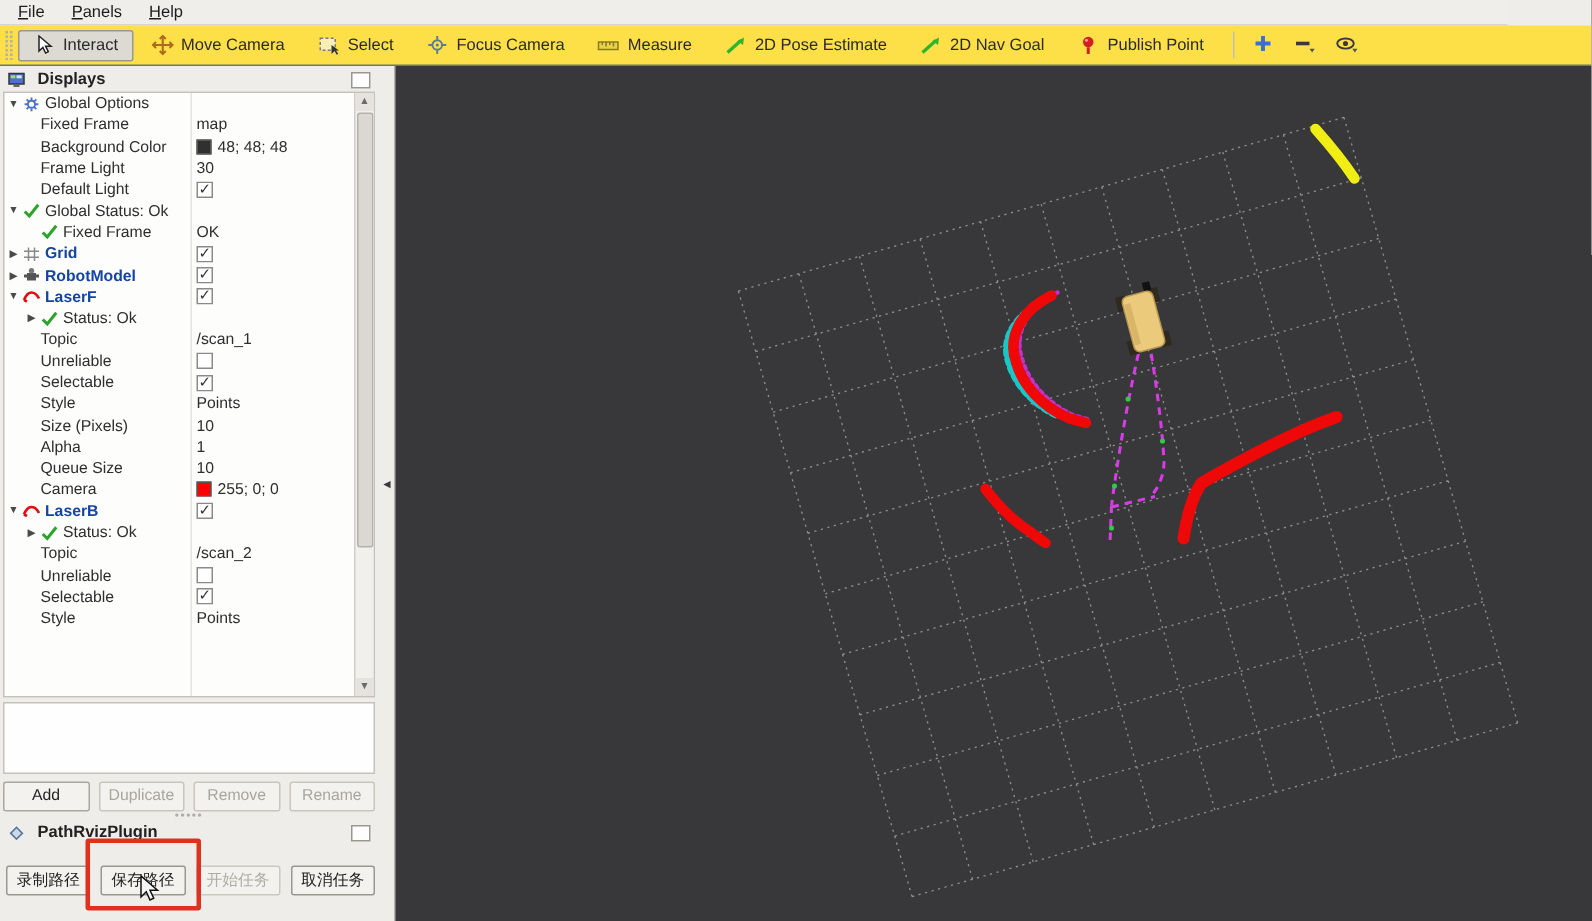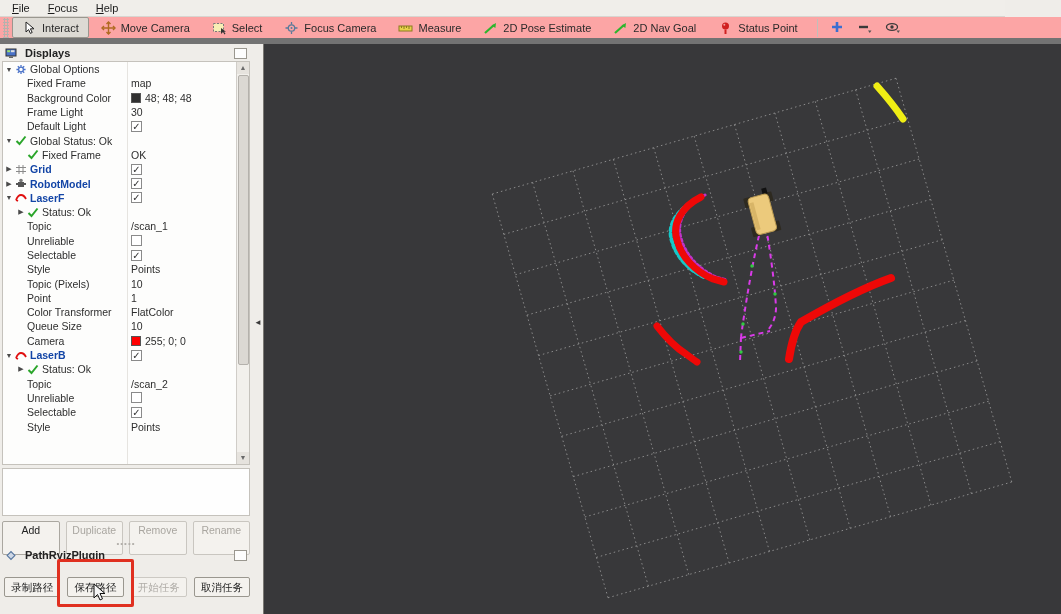--- a/index.html
+++ b/index.html
@@ -6,21 +6,21 @@
   html,body { width:1061px; height:614px; }
   body { font-family:"Liberation Sans","DejaVu Sans",sans-serif; font-size:11px; color:#1c1c1c; background:#efede9; overflow:hidden; }
   #app { position:relative; width:1061px; height:614px; background:#efede9; }
 
   
   .menu-bar { position:absolute; left:0; top:0; width:1005px; height:17px; background:#f0eeea; border-bottom:1px solid #d8d5d0; display:flex; align-items:center; padding-left:4px; gap:2px; }
   .menu-item { padding:1px 8px; cursor:default; }
   .menu-item::first-letter { text-decoration:underline; }
 
   
-  .toolbar { position:absolute; left:0; top:17px; width:1061px; height:27px; background:#fca5a5; border-bottom:6px solid #737373; display:flex; align-items:center; padding-left:2px; }
+  .toolbar { position:absolute; left:0; top:17px; width:1061px; height:27px; background:#fde047; border-bottom:1px solid #737373; display:flex; align-items:center; padding-left:2px; }
   .tb-handle { width:6px; height:20px; margin:0 3px 0 1px; background-image:radial-gradient(circle,#b5b2ad 1px,transparent 1.2px); background-size:3px 3px; }
   .tool-btn { display:flex; align-items:center; gap:5px; height:21px; padding:0 9px; margin-right:2px; border:1px solid transparent; border-radius:2px; white-space:nowrap; color:#2a2a2a; }
   .tool-btn.active { background:#dddad4; border:1px solid #9a978f; }
   .tool-btn .ticon { width:15px; height:14px; display:inline-block; }
   .tb-sep { width:1px; height:18px; background:#c2bfba; margin:0 7px; }
   .win-icon-btn { width:24px; height:20px; display:flex; align-items:center; justify-content:center; margin-right:4px; border:1px solid transparent; border-radius:2px; }
 
   
   .left-panel { position:absolute; left:0; top:44px; width:252px; height:570px; background:#efede9; }
   .panel-header { position:absolute; left:2px; width:248px; height:16px; display:flex; align-items:center; gap:5px; padding:0 3px; }
@@ -40,21 +40,21 @@
   .cbox { width:11px; height:11px; background:#fff; border:1px solid #8a8a8a; display:flex; align-items:center; justify-content:center; font-size:10px; color:#333; line-height:9px; }
   .swatch { width:10px; height:10px; border:1px solid #555; margin-right:4px; flex:none; }
 
   .tree-scroll { position:absolute; right:0; top:0; width:13px; height:100%; background:#f2f0ec; border-left:1px solid #d0cdc8; }
   .scr-arrow { position:absolute; left:0; width:12px; height:12px; font-size:7px; color:#6a6a6a; text-align:center; line-height:12px; background:#e6e3de; }
   .scr-thumb { position:absolute; left:1px; top:13px; width:11px; height:290px; background:#dbd8d3; border:1px solid #b4b1ac; border-radius:2px; }
 
   .desc-box { position:absolute; left:2px; top:424px; width:248px; height:48px; background:#fefefe; border:1px solid #c5c2bc; }
 
   .btn-row { position:absolute; left:2px; top:477px; width:248px; display:flex; gap:6px; }
-  .q-btn { flex:1; height:34px; background:#f4f2ee; border:1px solid #aaa7a0; border-radius:2px; font-size:10.5px; text-align:center; line-height:16px; color:#222; }
+  .q-btn { flex:1; height:20px; background:#f4f2ee; border:1px solid #aaa7a0; border-radius:2px; font-size:10.5px; text-align:center; line-height:16px; color:#222; }
   .q-btn.disabled { color:#a9a6a0; border-color:#c9c6c0; }
   .split-dots { position:absolute; left:0; top:497px; width:252px; text-align:center; color:#b0ada8; font-size:8px; letter-spacing:1px; line-height:6px; }
 
   #plugin-header { top:503px; }
   .plugin-btn-row { position:absolute; left:4px; top:533px; width:246px; display:flex; gap:7px; }
   .p-btn { flex:1; height:20px; background:#f4f2ee; border:1px solid #9a978f; border-radius:2px; font-size:10.5px; text-align:center; line-height:18px; color:#222; }
   .p-btn.disabled { color:#b0ada8; border-color:#ccc9c3; }
 
   
   .v-splitter { position:absolute; left:252px; top:44px; width:12px; height:570px; background:#efede9; border-right:1px solid #7a7873; }
@@ -68,21 +68,21 @@
   .highlight-box { position:absolute; left:57px; top:559px; width:77px; height:48px; border:3px solid #e03020; border-radius:2px; z-index:40; pointer-events:none; }
   .mouse-cursor { position:absolute; left:93px; top:583px; z-index:50; pointer-events:none; }
 </style>
 </head>
 <body>
 
 <div id="app">
 
   <div class="menu-bar">
       <div class="menu-item">File</div>
-      <div class="menu-item">Focus</div>
+      <div class="menu-item">Panels</div>
       <div class="menu-item">Help</div>
     </div>
 
   <div class="toolbar">
     <div class="tb-handle"></div>
     <span id="tool-buttons" style="display:flex;align-items:center;">
         <div class="tool-btn active">
           <span class="ticon"><svg width="15" height="14" viewBox="0 0 15 14">
               <polygon points="4,1 4,11 6.6,8.6 8.4,12.4 10.2,11.5 8.4,7.8 12,7.8" fill="#fff" stroke="#222" stroke-width="1"></polygon>
             </svg></span>
@@ -134,21 +134,21 @@
               <polygon points="13,2 12.4,7 8.6,4.4" fill="#2db52d"></polygon>
             </svg></span>
           <span>2D Nav Goal</span>
         </div>
         <div class="tool-btn">
           <span class="ticon"><svg width="15" height="14" viewBox="0 0 15 14">
               <circle cx="7.5" cy="5" r="3.5" fill="#d02020"></circle>
               <path d="M7.5 8.5 L7.5 13" stroke="#d02020" stroke-width="2"></path>
               <circle cx="6.3" cy="3.8" r="1" fill="#f0a0a0"></circle>
             </svg></span>
-          <span>Status Point</span>
+          <span>Publish Point</span>
         </div>
       </span>
     <span class="tb-sep"></span>
     <span id="window-tool-buttons" style="display:flex;align-items:center;">
         <div class="win-icon-btn">
           <span><svg width="14" height="14" viewBox="0 0 14 14">
               <path d="M7 2v10 M2 7h10" stroke="#3b6fd0" stroke-width="2.6"></path>
             </svg></span>
         </div>
         <div class="win-icon-btn">
@@ -338,42 +338,33 @@
               <span class="spacer24"></span>
               <span>Style</span>
             </div>
             <div class="rval">
               <span>Points</span>
             </div>
           </div>
           <div class="tree-row">
             <div class="rname">
               <span class="spacer24"></span>
-              <span>Topic (Pixels)</span>
+              <span>Size (Pixels)</span>
             </div>
             <div class="rval">
               <span>10</span>
             </div>
           </div>
           <div class="tree-row">
             <div class="rname">
               <span class="spacer24"></span>
-              <span>Point</span>
+              <span>Alpha</span>
             </div>
             <div class="rval">
               <span>1</span>
-            </div>
-          </div>
-          <div class="tree-row">
-            <div class="rname">
-              <span class="spacer24"></span>
-              <span>Color Transformer</span>
-            </div>
-            <div class="rval">
-              <span>FlatColor</span>
             </div>
           </div>
           <div class="tree-row">
             <div class="rname">
               <span class="spacer24"></span>
               <span>Queue Size</span>
             </div>
             <div class="rval">
               <span>10</span>
             </div>

